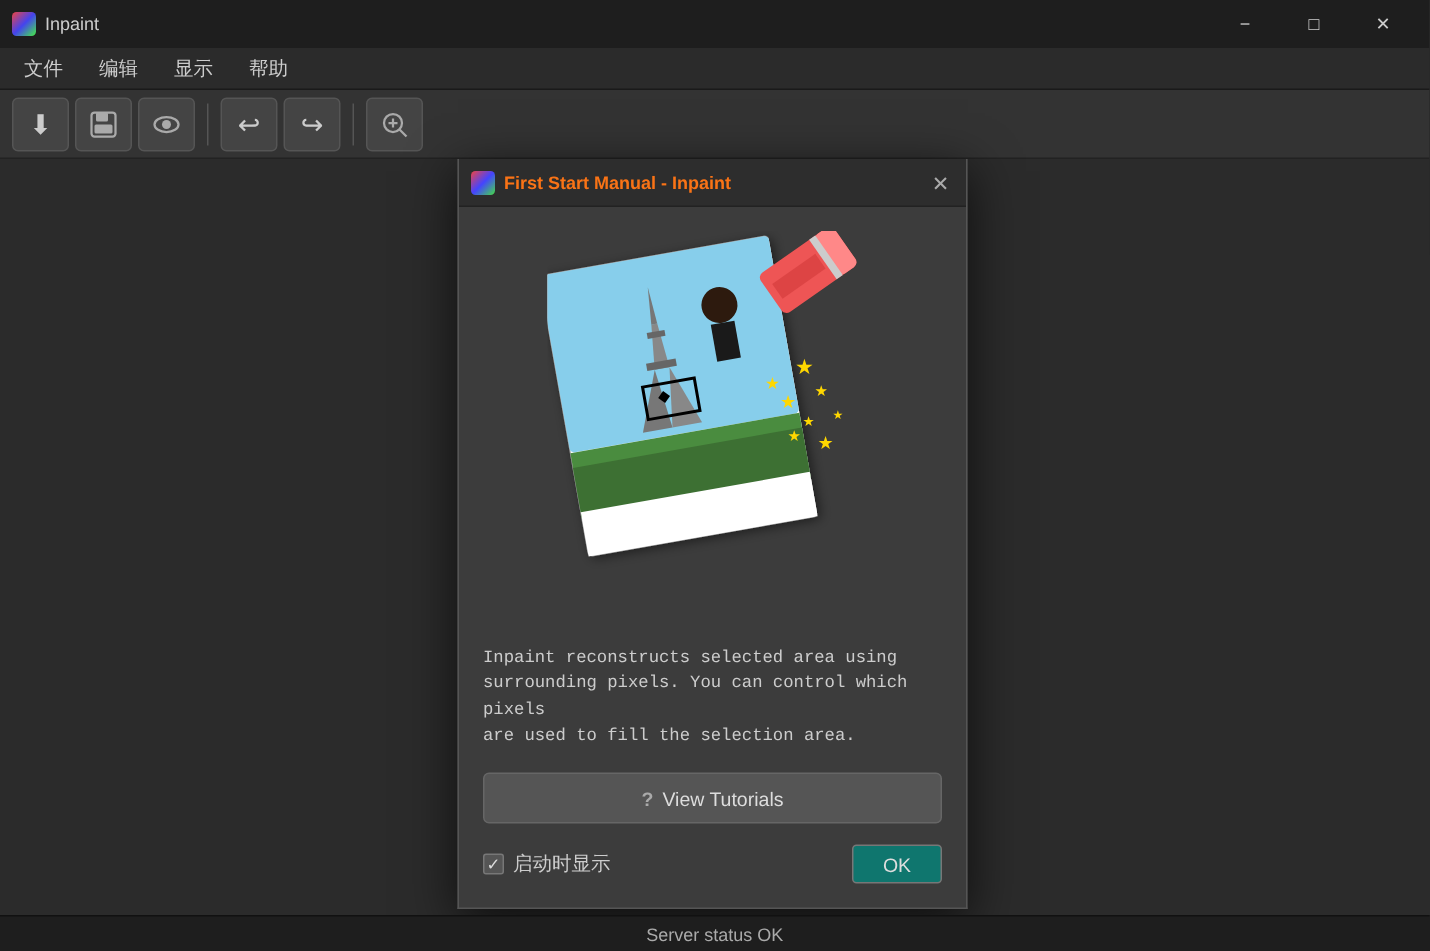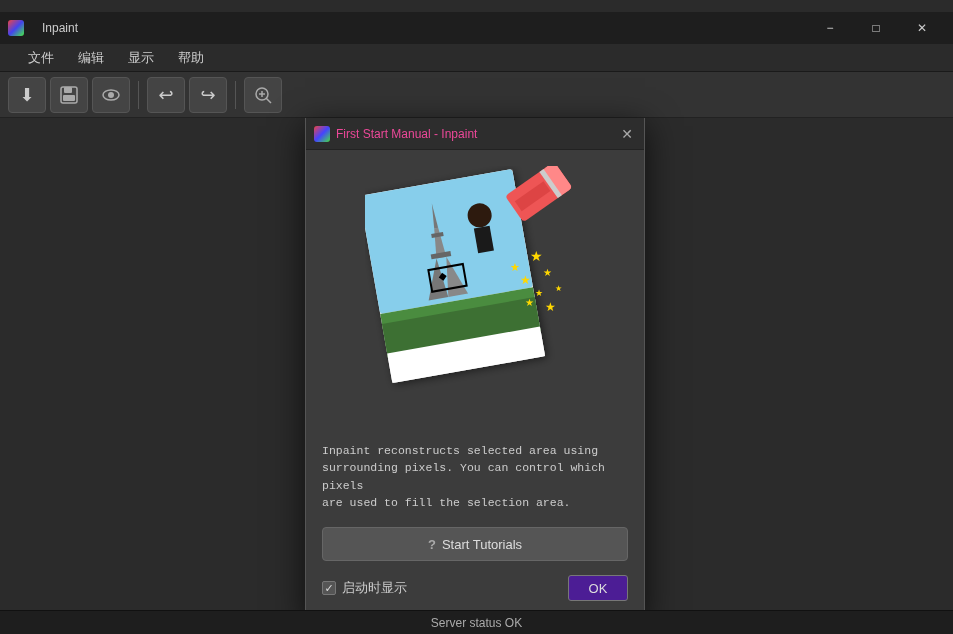--- a/index.html
+++ b/index.html
@@ -13,22 +13,21 @@
       position: relative;
     }
 
     
     #title-bar {
       display: flex;
       align-items: center;
       background: #1e1e1e;
       height: 32px;
       padding: 0 8px;
-      gap: 18px;
-      margin-top: 12px;
+      gap: 6px;
     }
     #title-bar .app-icon {
       width: 16px;
       height: 16px;
       background: linear-gradient(135deg, #e44, #44e, #4e4);
       border-radius: 3px;
       flex-shrink: 0;
     }
     #title-bar .title-text {
       color: #ccc;
@@ -51,21 +50,21 @@
       background: transparent;
       border: none;
     }
 
     
     #menu-bar {
       display: flex;
       background: #2b2b2b;
       height: 28px;
       align-items: center;
-      padding: 0 16px;
+      padding: 0 4px;
       border-bottom: 1px solid #1a1a1a;
     }
     .menu-item {
       color: #ccc;
       font-size: 13px;
       padding: 4px 12px;
       cursor: pointer;
       border-radius: 3px;
     }
 
@@ -160,22 +159,23 @@
     }
     #modal-titlebar .modal-icon {
       width: 16px;
       height: 16px;
       border-radius: 3px;
       background: linear-gradient(135deg, #e44 0%, #44f 50%, #4d4 100%);
       flex-shrink: 0;
     }
     #modal-titlebar .modal-title {
       flex: 1;
-      color: #ec4899;
+      color: #f97316;
       font-size: 12px;
+      font-weight: bold;
     }
     #modal-titlebar .close-btn {
       width: 18px;
       height: 18px;
       display: flex;
       align-items: center;
       justify-content: center;
       color: #aaa;
       font-size: 14px;
       cursor: pointer;
@@ -251,21 +251,21 @@
       color: #ddd;
       font-size: 11px;
     }
     .startup-label {
       color: #ccc;
       font-size: 13px;
     }
     #ok-btn {
       width: 60px;
       height: 26px;
-      background: #4c1d95;
+      background: #0f766e;
       border: 1px solid #777;
       border-radius: 3px;
       color: #ddd;
       font-size: 13px;
       cursor: pointer;
       display: flex;
       align-items: center;
       justify-content: center;
     }
 
@@ -398,21 +398,21 @@
                 <feDropShadow dx="2" dy="2" stdDeviation="4" flood-opacity="0.5"></feDropShadow>
               </filter>
             </defs>
           </svg>
         </div>
 
         <p id="description">Inpaint reconstructs selected area using<br>surrounding pixels. You can control which pixels<br>are used to fill the selection area.</p>
 
         <div id="tutorials-btn">
           <span style="color:#aaa; font-weight:bold;">?</span>
-          <span>Start Tutorials</span>
+          <span>View Tutorials</span>
         </div>
 
         <div id="modal-bottom">
           <div id="startup-check">
             <div class="checkbox">
               <span class="check-mark">✓</span>
             </div>
             <span class="startup-label">启动时显示</span>
           </div>
           <div id="ok-btn">OK</div>

